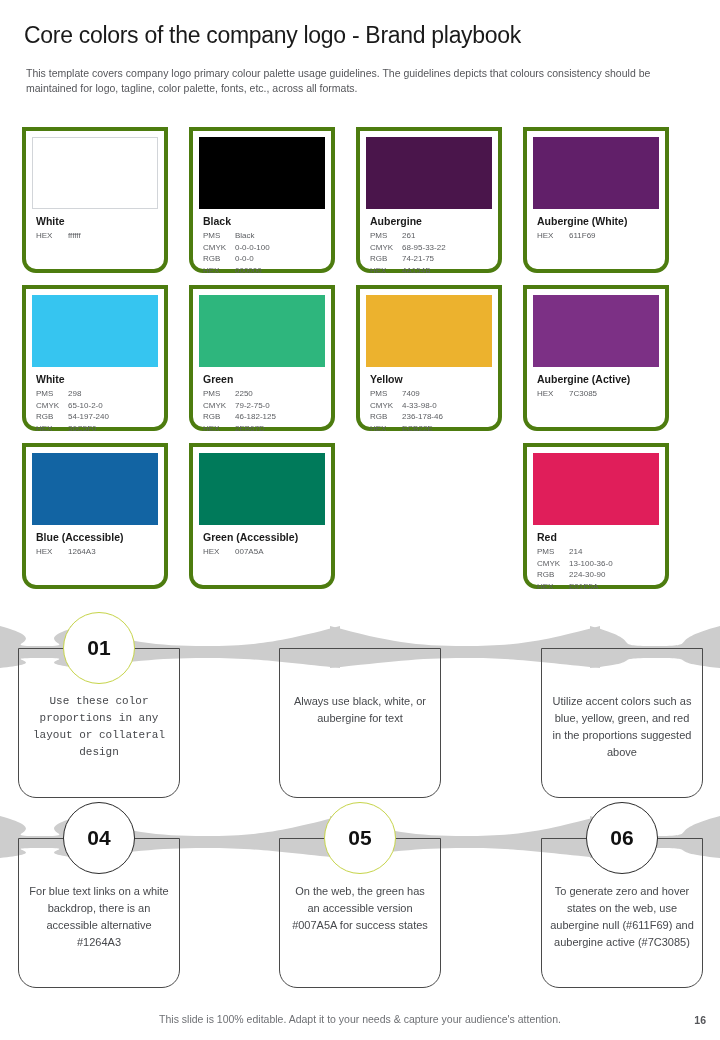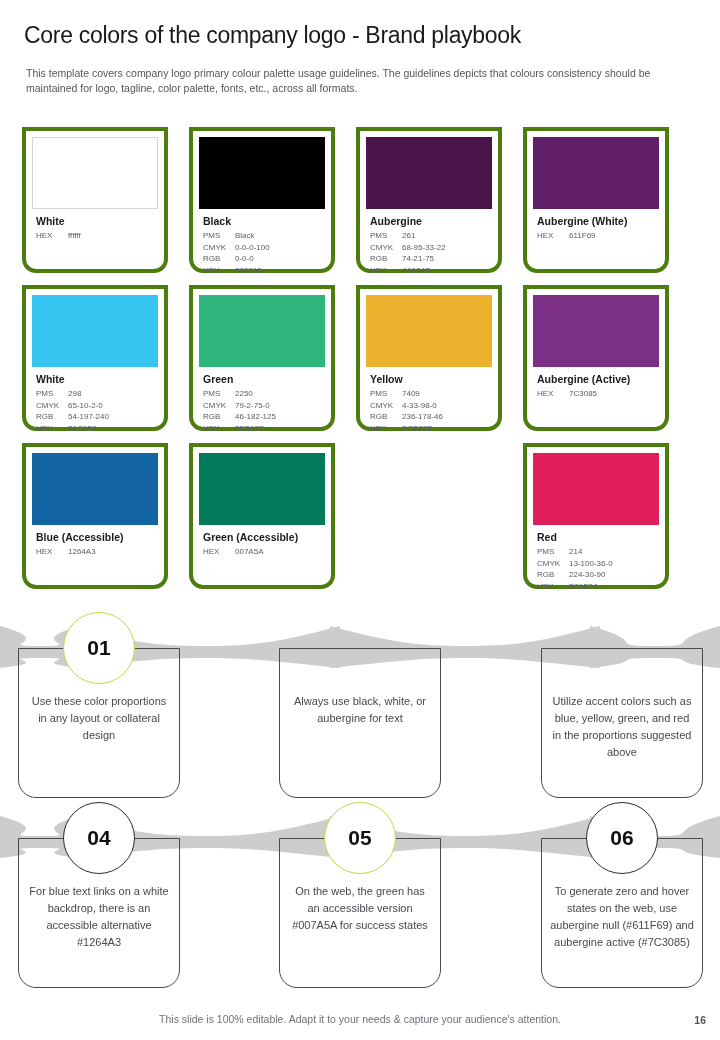--- a/index.html
+++ b/index.html
@@ -277,21 +277,21 @@
     </div>
 
   <div class="steps" id="steps">
       <div class="step-row">
         <svg class="ribbon" viewBox="0 0 720 86" preserveAspectRatio="none">
           <path d="M70,14 C130,30 155,34 205,34 C255,34 280,30 340,14 L340,56 C280,50 255,46 205,46 C155,46 130,50 70,56 Z" fill="#cdcdcd"></path>
           <path d="M330,14 C390,30 415,34 465,34 C515,34 540,30 600,14 L600,56 C540,50 515,46 465,46 C415,46 390,50 330,56 Z" fill="#cdcdcd"></path>
           <path d="M590,14 C650,30 605,34 655,34 C705,34 660,30 720,14 L720,56 C660,50 705,46 655,46 C605,46 650,50 590,56 Z" fill="#cdcdcd"></path>
           <path d="M0,14 C60,30 -10,34 40,34 C90,34 20,30 80,14 L80,56 C20,50 90,46 40,46 C-10,46 60,50 0,56 Z" fill="#cdcdcd"></path>
         </svg>
-        <div class="step" style="left: 18px;">
+        <div class="step" style="left: 18px; font-family: Liberation Mono, monospace;">
           <div class="step-text">Use these color proportions in any layout or collateral design</div>
         </div>
         <div class="circle lime" style="left: 63px;">
           <span>01</span>
         </div>
         <div class="step" style="left: 279px;">
           <div class="step-text">Always use black, white, or aubergine for text</div>
         </div>
         <div class="step" style="left: 541px;">
           <div class="step-text">Utilize accent colors such as blue, yellow, green, and red in the proportions suggested above</div>

